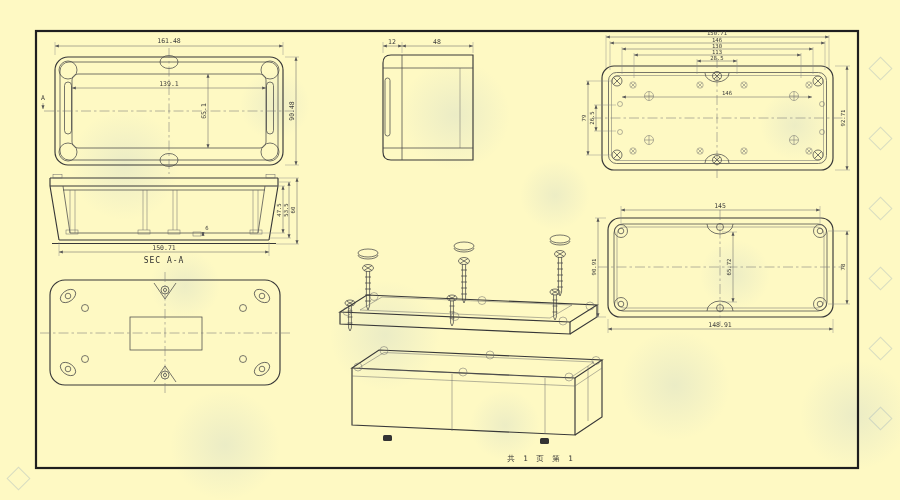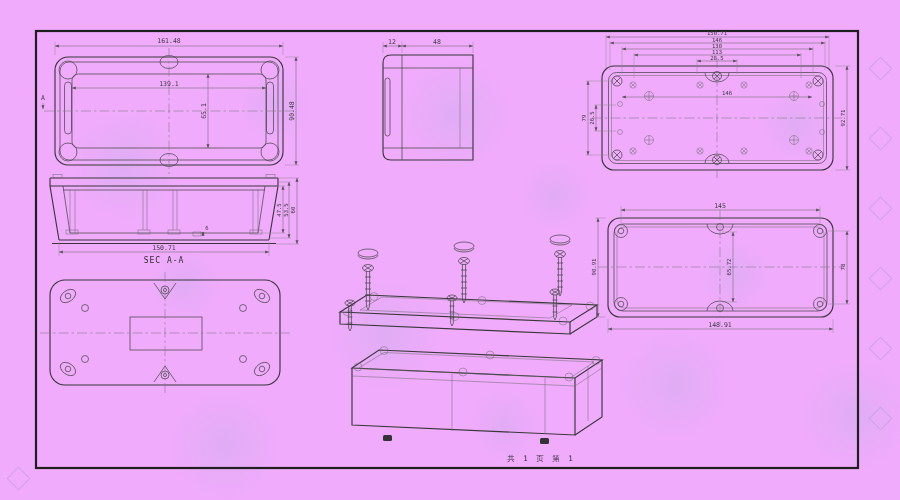--- a/index.html
+++ b/index.html
@@ -1,17 +1,17 @@
 <!DOCTYPE html>
 <html><head>
 <meta charset="utf-8">
 <style>
   html,body{margin:0;padding:0;background:#fff;}
   #sheet{
-    position:relative;width:900px;height:500px;background:#f0abfc;
+    position:relative;width:900px;height:500px;background:#fef9c3;
     font-family:"DejaVu Sans","Liberation Sans",sans-serif;overflow:hidden;
   }
   
   .wm{position:absolute;border-radius:50%;pointer-events:none;}
   .wmA{width:110px;height:110px;background:radial-gradient(closest-side,rgba(150,178,208,.18),rgba(150,178,208,0));}
   .wmB{width:70px;height:70px;background:radial-gradient(closest-side,rgba(140,170,205,.15),rgba(140,170,205,0));}
   .wmSq{position:absolute;width:15px;height:15px;border:1px solid rgba(120,152,190,.28);transform:rotate(45deg);pointer-events:none;}
   svg{position:absolute;left:0;top:0;}
   .ln{fill:none;stroke:#383838;stroke-width:1.15;}
   .ln2{fill:none;stroke:#4a4a4a;stroke-width:.75;}

